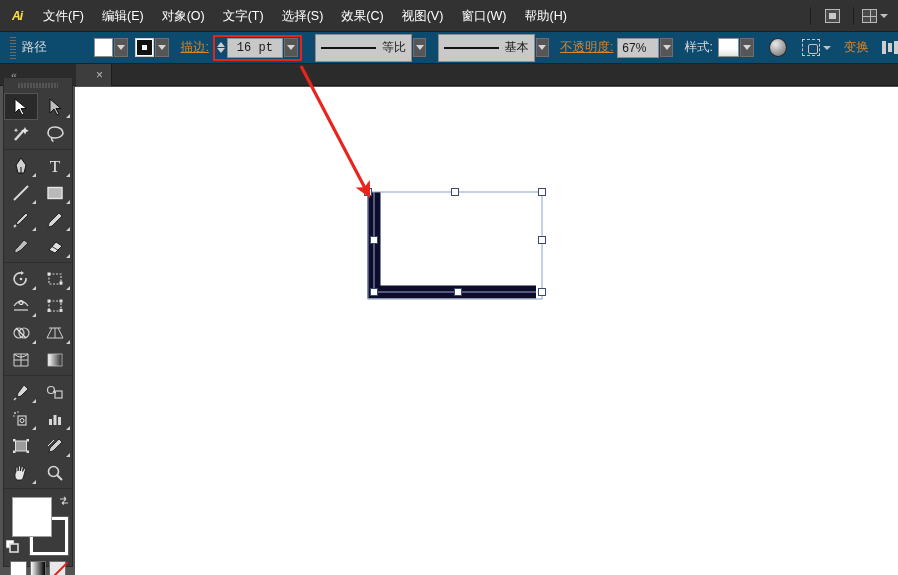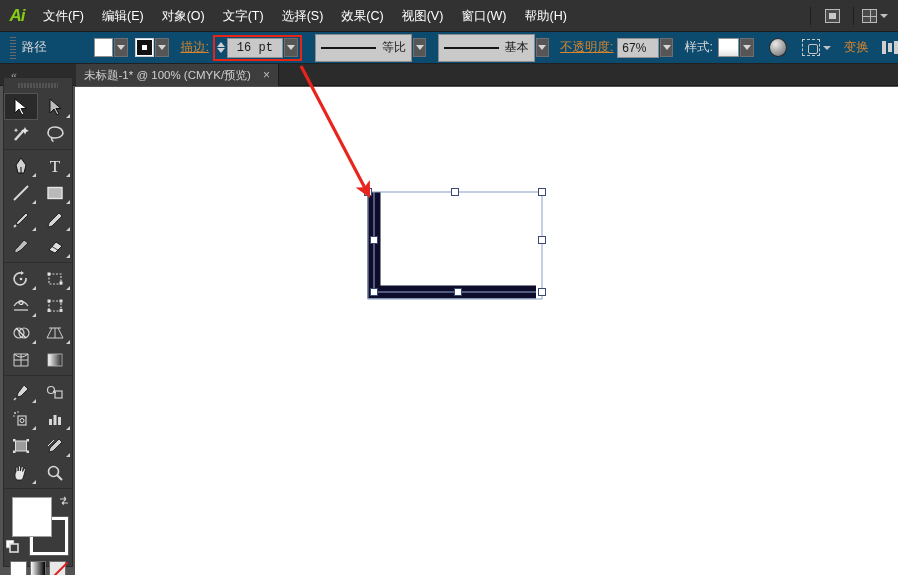--- a/index.html
+++ b/index.html
@@ -13,21 +13,21 @@
 
   
   #menubar {
     position: absolute; left: 0; top: 0; width: 898px; height: 32px;
     background: #323232;
     display: flex; align-items: center;
     border-bottom: 1px solid #1d1d1d;
   }
   #ai-logo {
     width: 34px; height: 32px; display: flex; align-items: center; justify-content: center;
-    color: #84cc16; font-weight: bold; font-size: 17px; font-style: italic;
+    color: #fde047; font-weight: bold; font-size: 12px; font-style: italic;
     letter-spacing: -1px;
   }
   .menu-item {
     padding: 0 9px; height: 32px; line-height: 32px;
     font-size: 12.5px; color: #ffffff; white-space: nowrap; cursor: default;
   }
   #menu-right { margin-left: auto; display: flex; align-items: center; padding-right: 6px; }
   .mb-icon {
     width: 26px; height: 20px; margin: 0 4px;
     display: flex; align-items: center; justify-content: center;
@@ -327,21 +327,20 @@
     <div class="align-icon">
       <i></i>
         <i class="mid"></i>
         <i></i>
     </div>
   </div>
 
   <div id="tabbar">
     <div id="collapse-arrows">«</div>
     <div id="doc-tab">
-      <span id="doc-tab-title">未标题-1* @ 100% (CMYK/预览)</span>
       <span id="doc-tab-close">×</span>
     </div>
   </div>
 
   <div id="toolbar">
     <div id="tb-grip"></div>
 
     <div class="tool-grid">
 
       <div class="tool active">

